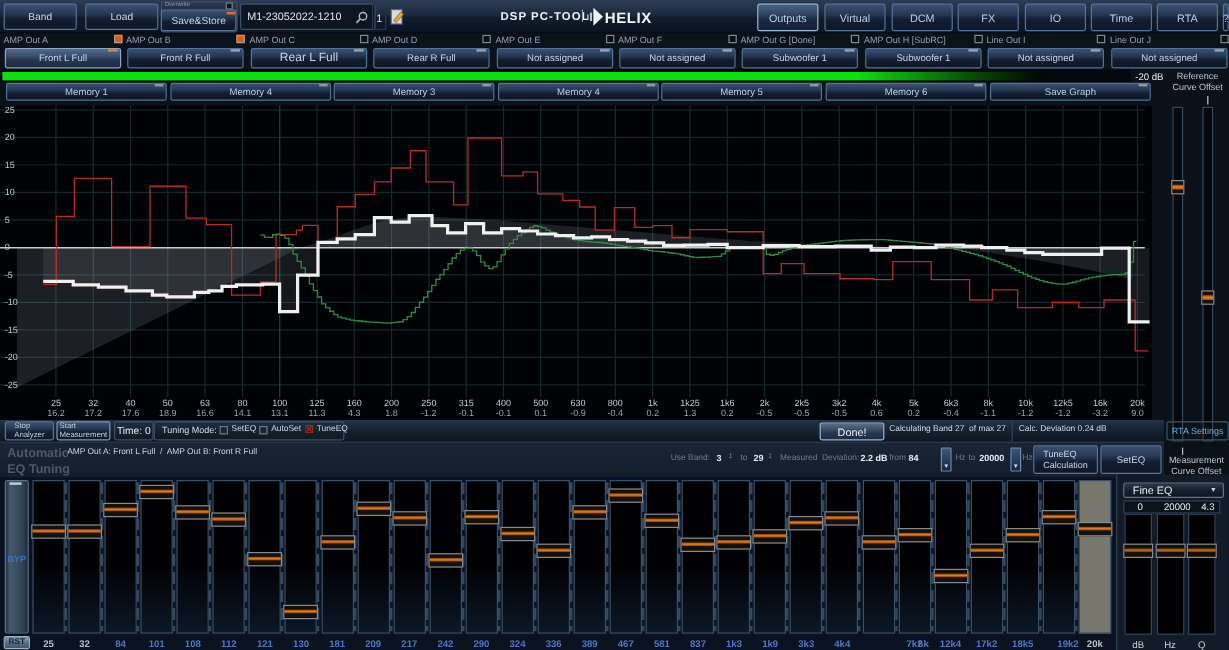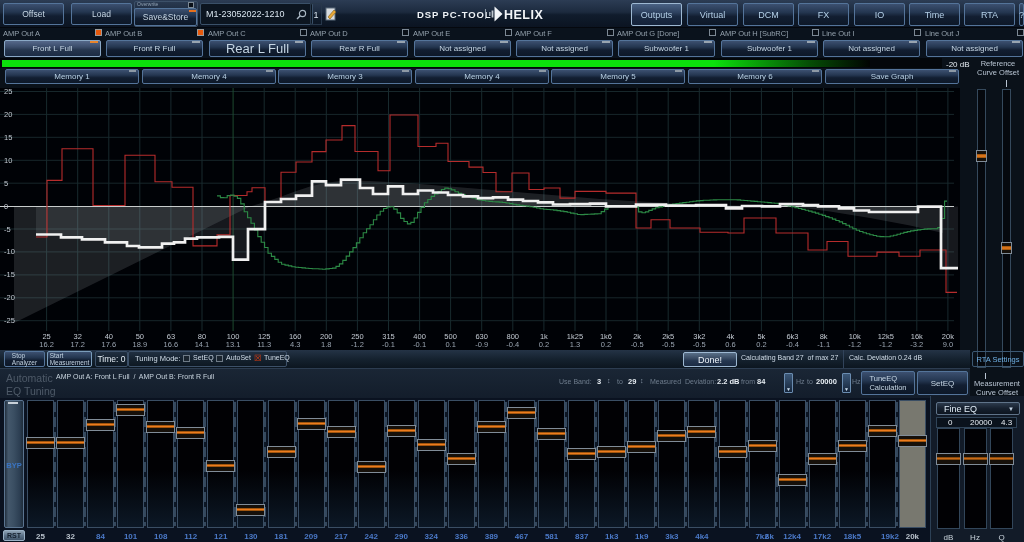--- a/index.html
+++ b/index.html
@@ -6,21 +6,21 @@
 font-family:"Liberation Sans",sans-serif;}
 .abs{position:absolute}
 .btn{position:absolute;border:1px solid #54749a;border-radius:2px;
 background:linear-gradient(180deg,#3c5070 0%,#243650 40%,#121e31 60%,#0d1828 100%);
 color:#c6d6e4;display:flex;align-items:center;justify-content:center;}
 .cb{position:absolute;width:7px;height:7px;border:1px solid #7c8894;background:#0a1018}
 .cbon{background:#e8590c;border-color:#9c9c9c}
 </style></head><body>
 
 <div class="abs" style="left:0;top:0;width:1024px;height:28px;background:linear-gradient(180deg,#2c3c54 0%,#1c2a3e 45%,#101c2c 55%,#0b1422 100%);border-bottom:1px solid #05080e"></div>
-<div class="btn" style="left:3px;top:3px;width:61px;height:22px;font-size:8.5px">Offset</div>
+<div class="btn" style="left:3px;top:3px;width:61px;height:22px;font-size:8.5px">Band</div>
 <div class="btn" style="left:71px;top:3px;width:61px;height:22px;font-size:8.5px">Load</div>
 <div class="abs" style="left:134px;top:1px;width:64px;height:26px;border:1px solid #3c5068;border-radius:2px"></div>
 <div class="abs" style="left:137px;top:1px;color:#8fa0b2;font-size:5px">Overwrite</div>
 <div class="cb" style="left:188px;top:2px;width:6px;height:6px"></div>
 <div class="btn" style="left:134px;top:8px;width:63px;height:18px;font-size:8.5px">Save&amp;Store</div>
 <div class="abs" style="left:189px;top:10px;width:7px;height:2px;background:#e8701c"></div>
 <div class="abs" style="left:200px;top:3px;width:113px;height:22px;background:#0c1520;border:1px solid #3a5068;border-radius:2px;color:#d8e4ee;font-size:9px;line-height:21px;padding-left:5px">M1-23052022-1210</div>
 <svg class="abs" style="left:294px;top:8px" width="14" height="14" viewBox="0 0 14 14">
     <circle cx="8.5" cy="5.5" r="3.1" fill="none" stroke="#aab8c4" stroke-width="1.2"></circle>
     <line x1="6.2" y1="7.8" x2="3" y2="11" stroke="#aab8c4" stroke-width="1.4"></line>
@@ -50,21 +50,21 @@
 <div class="abs" style="left:3px;top:29px;color:#93a0ac;font-size:7.5px">AMP Out A</div>
 <div class="cb cbon" style="left:95px;top:29px"></div>
 <div class="btn" style="left:4px;top:40px;width:97px;height:17px;font-size:8px;background:linear-gradient(180deg,#55688a 0%,#3a4c6a 40%,#26364e 60%,#1c2c44 100%);border:1px solid #8aa8c6;">Front L Full</div>
 <div class="abs" style="left:90px;top:41px;width:8px;height:2px;background:#e8842c"></div>
 <div class="abs" style="left:105px;top:29px;color:#93a0ac;font-size:7.5px">AMP Out B</div>
 <div class="cb cbon" style="left:197px;top:29px"></div>
 <div class="btn" style="left:106px;top:40px;width:97px;height:17px;font-size:8px;">Front R Full</div>
 <div class="abs" style="left:192px;top:41px;width:8px;height:2px;background:#98a4b0"></div>
 <div class="abs" style="left:208px;top:29px;color:#93a0ac;font-size:7.5px">AMP Out C</div>
 <div class="cb" style="left:300px;top:29px"></div>
-<div class="btn" style="left:209px;top:40px;width:97px;height:17px;font-size:13px;">Rear L Full</div>
+<div class="btn" style="left:209px;top:40px;width:97px;height:17px;font-size:10px;">Rear L Full</div>
 <div class="abs" style="left:295px;top:41px;width:8px;height:2px;background:#98a4b0"></div>
 <div class="abs" style="left:310px;top:29px;color:#93a0ac;font-size:7.5px">AMP Out D</div>
 <div class="cb" style="left:402px;top:29px"></div>
 <div class="btn" style="left:311px;top:40px;width:97px;height:17px;font-size:8px;">Rear R Full</div>
 <div class="abs" style="left:397px;top:41px;width:8px;height:2px;background:#98a4b0"></div>
 <div class="abs" style="left:413px;top:29px;color:#93a0ac;font-size:7.5px">AMP Out E</div>
 <div class="cb" style="left:505px;top:29px"></div>
 <div class="btn" style="left:414px;top:40px;width:97px;height:17px;font-size:8px;">Not assigned</div>
 <div class="abs" style="left:500px;top:41px;width:8px;height:2px;background:#98a4b0"></div>
 <div class="abs" style="left:515px;top:29px;color:#93a0ac;font-size:7.5px">AMP Out F</div>
@@ -245,21 +245,21 @@
 <div class="cb" style="left:216px;top:355px;background:#1a242e;border-color:#6e7a86"></div>
 <div class="abs" style="left:226px;top:354px;color:#d0dce8;font-size:7px">AutoSet</div>
 <div class="abs" style="left:254px;top:354px;color:#d83c10;font-size:8.5px;line-height:9px">☒</div>
 <div class="abs" style="left:264px;top:354px;color:#d0dce8;font-size:7px">TuneEQ</div>
 <div class="btn" style="left:683px;top:352px;width:54px;height:15px;font-size:9px;background:linear-gradient(180deg,#5a7088 0%,#3a4c64 40%,#253750 60%,#1c2c44 100%);border-color:#9db8d2;color:#eef4fa">Done!</div>
 <div class="abs" style="left:741px;top:354px;color:#d0dce8;font-size:7px;white-space:nowrap">Calculating Band 27&nbsp;&nbsp;of max 27</div>
 <div class="abs" style="left:843px;top:350px;width:1px;height:18px;background:#31435a"></div>
 <div class="abs" style="left:849px;top:354px;color:#d0dce8;font-size:7px;white-space:nowrap">Calc. Deviation&nbsp;0.24&nbsp;dB</div>
 <div class="abs" style="left:972px;top:351px;width:52px;height:16px;border:1px solid #3c5872;border-radius:2px;color:#6fb0e4;font-size:7.5px;line-height:15px;text-align:center;white-space:nowrap">RTA Settings</div>
 <div class="abs" style="left:0;top:368px;width:970px;height:30px;background:linear-gradient(180deg,#1a2635 0%,#131d2b 100%);border-top:1px solid #2c3c50"></div>
-<div class="abs" style="left:6px;top:372px;color:#4e5a68;font-size:10.5px;font-weight:normal;line-height:13px">Automatic<br>EQ Tuning</div>
+<div class="abs" style="left:6px;top:372px;color:#4e5a68;font-size:10.5px;font-weight:bold;line-height:13px">Automatic<br>EQ Tuning</div>
 <div class="abs" style="left:56px;top:373px;color:#c8d4de;font-size:7px">AMP Out A: Front L Full&nbsp; /&nbsp; AMP Out B: Front R Full</div>
 <div class="abs" style="left:559px;top:378px;color:#6e7c8c;font-size:7px">Use Band:</div>
 <div class="abs" style="left:597px;top:377px;color:#e6ecf2;font-size:7.5px;font-weight:bold">3</div>
 <div class="abs" style="left:607px;top:377px;color:#8a98a8;font-size:7px">↕</div>
 <div class="abs" style="left:617px;top:378px;color:#6e7c8c;font-size:7px">to</div>
 <div class="abs" style="left:628px;top:377px;color:#e6ecf2;font-size:7.5px;font-weight:bold">29</div>
 <div class="abs" style="left:640px;top:377px;color:#8a98a8;font-size:7px">↕</div>
 <div class="abs" style="left:650px;top:378px;color:#6e7c8c;font-size:7px">Measured&nbsp; Deviation:</div>
 <div class="abs" style="left:717px;top:377px;color:#e6ecf2;font-size:7.5px;font-weight:bold">2.2 dB</div>
 <div class="abs" style="left:741px;top:378px;color:#6e7c8c;font-size:7px">from</div>

